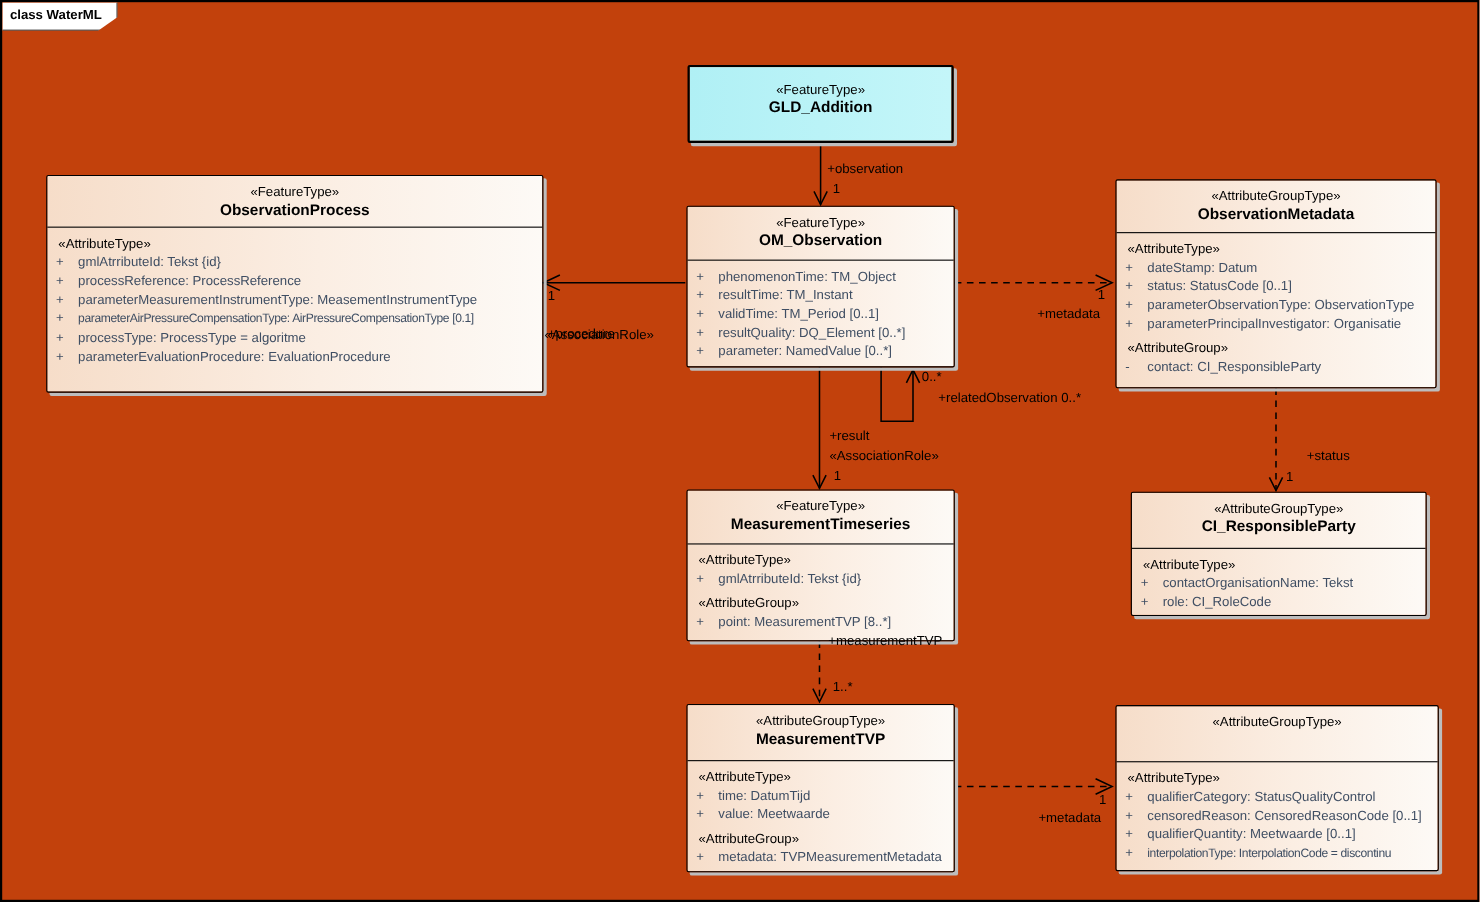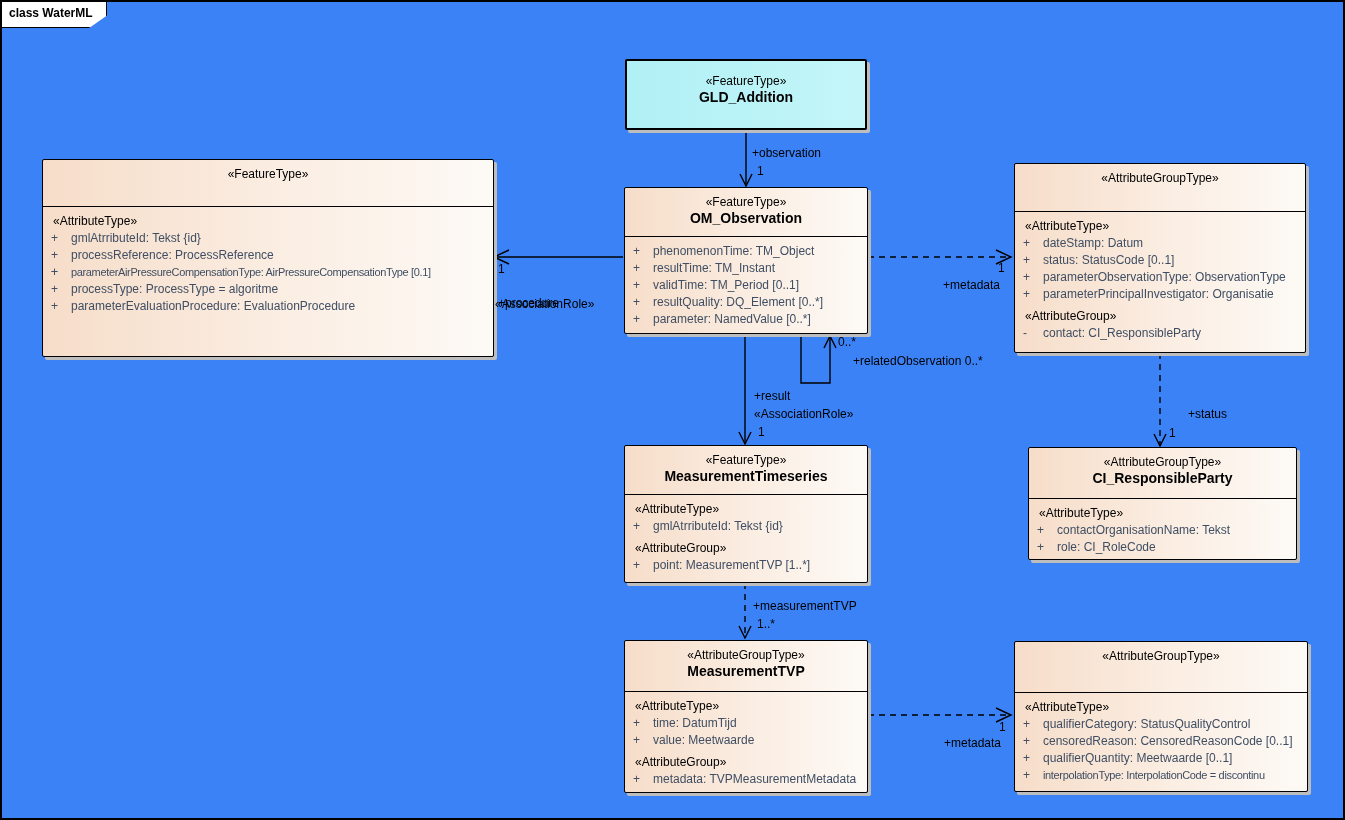--- a/index.html
+++ b/index.html
@@ -1,17 +1,17 @@
 <!DOCTYPE html>
 <html><head>
 <meta charset="utf-8">
 <style>
   html,body{margin:0;padding:0;background:#e8e8e8;}
   #frame{
-    position:relative;width:1341px;height:816px;background:#3b82f6;
+    position:relative;width:1341px;height:816px;background:#c2410c;
     border:2px solid #000;overflow:hidden;
     font-family:"Liberation Sans", sans-serif;
     -webkit-font-smoothing:antialiased;
   }
   
   #frame-tab{
     position:absolute;left:0;top:0;width:104px;height:25px;
     background:#fff;
     border-right:1.5px solid #000;border-bottom:1.5px solid #000;
     clip-path:polygon(0 0,100% 0,100% 52%,83% 100%,0 100%);
@@ -115,35 +115,37 @@
       <div class="attr"><span class="m">+</span><span class="t">resultTime: TM_Instant</span></div>
       <div class="attr"><span class="m">+</span><span class="t">validTime: TM_Period [0..1]</span></div>
       <div class="attr"><span class="m">+</span><span class="t">resultQuality: DQ_Element [0..*]</span></div>
       <div class="attr"><span class="m">+</span><span class="t">parameter: NamedValue [0..*]</span></div>
     </div>
   </div>
 
   <div class="uml-box" style="left:40px;top:157px;width:452px;height:198px;">
     <div class="hdr" style="height:39px;">
       <div class="stereo">«FeatureType»</div>
+      <div class="cname">ObservationProcess</div>
     </div>
     <div class="body">
       <div class="sec">«AttributeType»</div>
       <div class="attr"><span class="m">+</span><span class="t">gmlAtrributeId: Tekst {id}</span></div>
       <div class="attr"><span class="m">+</span><span class="t">processReference: ProcessReference</span></div>
-      <div class="attr"><span class="m">+</span></div>
+      <div class="attr"><span class="m">+</span><span class="t">parameterMeasurementInstrumentType: MeasementInstrumentType</span></div>
       <div class="attr"><span class="m">+</span><span class="t squeeze">parameterAirPressureCompensationType: AirPressureCompensationType [0.1]</span></div>
       <div class="attr"><span class="m">+</span><span class="t">processType: ProcessType = algoritme</span></div>
       <div class="attr"><span class="m">+</span><span class="t">parameterEvaluationProcedure: EvaluationProcedure</span></div>
     </div>
   </div>
 
   <div class="uml-box" style="left:1012px;top:161px;width:292px;height:190px;">
     <div class="hdr" style="height:40px;">
       <div class="stereo">«AttributeGroupType»</div>
+      <div class="cname">ObservationMetadata</div>
     </div>
     <div class="body">
       <div class="sec">«AttributeType»</div>
       <div class="attr"><span class="m">+</span><span class="t">dateStamp: Datum</span></div>
       <div class="attr"><span class="m">+</span><span class="t">status: StatusCode [0..1]</span></div>
       <div class="attr"><span class="m">+</span><span class="t">parameterObservationType: ObservationType</span></div>
       <div class="attr"><span class="m">+</span><span class="t">parameterPrincipalInvestigator: Organisatie</span></div>
       <div class="sec gap">«AttributeGroup»</div>
       <div class="attr"><span class="m">-</span><span class="t">contact: CI_ResponsibleParty</span></div>
     </div>
@@ -163,21 +165,21 @@
 
   <div class="uml-box" style="left:622px;top:443px;width:244px;height:138px;">
     <div class="hdr" style="height:41px;">
       <div class="stereo">«FeatureType»</div>
       <div class="cname">MeasurementTimeseries</div>
     </div>
     <div class="body">
       <div class="sec">«AttributeType»</div>
       <div class="attr"><span class="m">+</span><span class="t">gmlAtrributeId: Tekst {id}</span></div>
       <div class="sec gap">«AttributeGroup»</div>
-      <div class="attr"><span class="m">+</span><span class="t">point: MeasurementTVP [1..*]</span></div>
+      <div class="attr"><span class="m">+</span><span class="t">point: MeasurementTVP [8..*]</span></div>
     </div>
   </div>
 
   <div class="uml-box" style="left:622px;top:638px;width:244px;height:153px;">
     <div class="hdr" style="height:43px;">
       <div class="stereo">«AttributeGroupType»</div>
       <div class="cname">MeasurementTVP</div>
     </div>
     <div class="body">
       <div class="sec">«AttributeType»</div>
@@ -214,19 +216,19 @@
   <div class="clabel" style="left:836px;top:333px;">0..*</div>
   <div class="clabel" style="left:851px;top:352px;">+relatedObservation 0..*</div>
 
   <div class="clabel" style="left:752px;top:387px;">+result</div>
   <div class="clabel" style="left:752px;top:405px;">«AssociationRole»</div>
   <div class="clabel" style="left:756px;top:423px;">1</div>
 
   <div class="clabel" style="left:1186px;top:405px;">+status</div>
   <div class="clabel" style="left:1167px;top:424px;">1</div>
 
-  <div class="clabel" style="left:751px;top:597px;">+measurementTVP</div>
+  <div class="clabel" style="left:751px;top:573px;">+measurementTVP</div>
   <div class="clabel" style="left:755px;top:615px;">1..*</div>
 
   <div class="clabel" style="left:997px;top:718px;">1</div>
   <div class="clabel" style="left:942px;top:734px;">+metadata</div>
 
 </div>
 
 </body></html>

